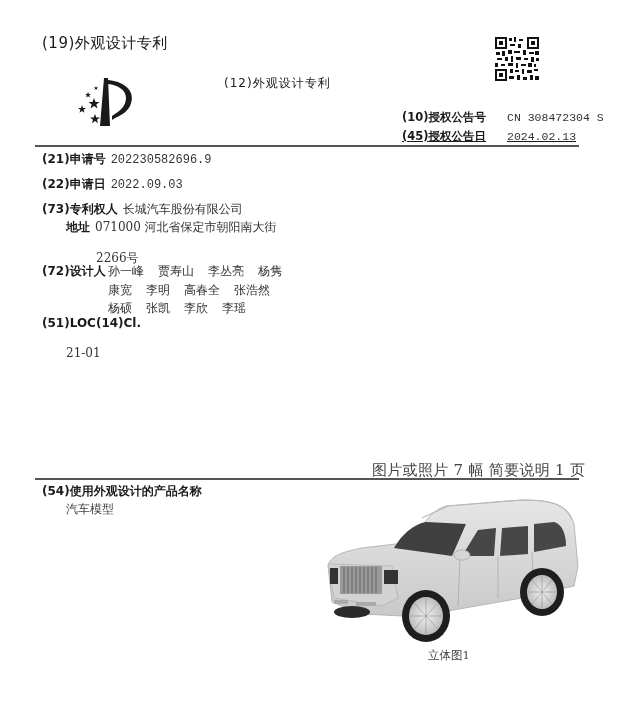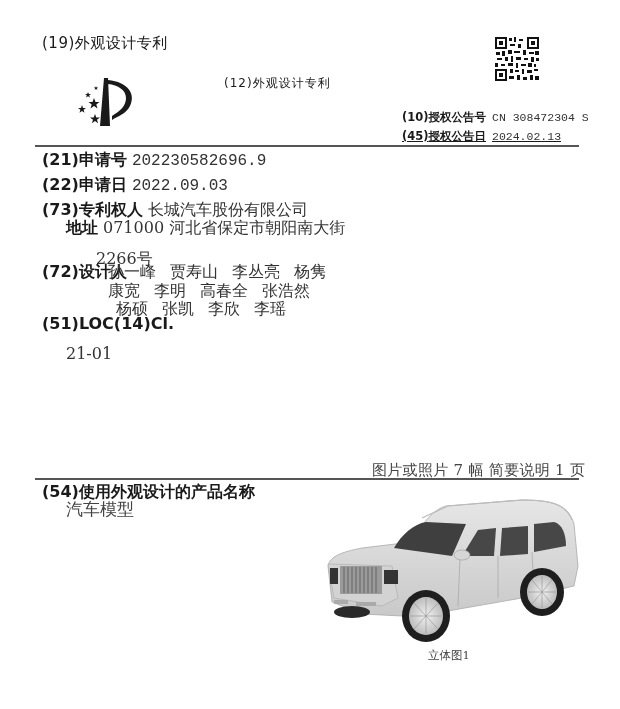--- a/index.html
+++ b/index.html
@@ -7,23 +7,23 @@
     width: 620px; height: 709px; position: relative; overflow: hidden;
     font-family: "DejaVu Sans", "Liberation Sans", sans-serif;
     color: #1a1a1a;
   }
   .abs { position: absolute; }
   .serif { font-family: "DejaVu Serif", "Liberation Serif", serif; }
   .office { left: 42px; top: 34px; font-size: 15px; letter-spacing: 0.5px; }
   .doc-title { left: 224px; top: 75px; font-size: 12px; letter-spacing: 1px; }
   .pub { left: 402px; font-size: 11.5px; }
   .pub .code { font-weight: bold; }
-  .pub .val { font-family: "Liberation Mono", "DejaVu Sans Mono", monospace; color:#333; margin-left:6px; font-size:11.5px; }
+  .pub .val { font-family: "Liberation Mono", "DejaVu Sans Mono", monospace; color:#333; margin-left:21px; font-size:11.5px; }
   .rule { height: 2px; background: #555; left: 35px; width: 544px; }
-  .field { left: 42px; font-size: 16px; line-height: 19px; }
+  .field { left: 42px; font-size: 12px; line-height: 19px; }
   .field .code { font-weight: bold; }
   .field .val { color: #333; margin-left: 5px; }
   .mono { font-family: "Liberation Mono", "DejaVu Sans Mono", monospace; }
   .names span { display: inline-block; margin-right: 14px; color:#333; }
   .qr { left: 494px; top: 36px; width: 46px; height: 46px; }
   .logo { left: 70px; top: 76px; width: 72px; height: 52px; }
   .car { left: 322px; top: 494px; width: 262px; height: 150px; }
   .caption { left: 428px; top: 648px; font-size: 11.5px; color:#444;text-align:center; }
   .summary { left: 372px; top: 461px; font-size: 15px; color:#444; letter-spacing: 0.3px; }
 </style>
@@ -133,36 +133,36 @@
 
 <div class="abs field" style="top:262px;">
   <span class="code">(72)</span><span class="code">设计人</span>
 </div>
 <div class="abs field serif names" style="top:262px; left:108px;">
   <span>孙一峰</span><span>贾寿山</span><span>李丛亮</span><span>杨隽</span>
 </div>
 <div class="abs field serif names" style="top:281px; left:108px;">
   <span>康宽</span><span>李明</span><span>高春全</span><span>张浩然</span>
 </div>
-<div class="abs field serif names" style="top:299px; left:116px;">
+<div class="abs field serif names" style="top:299px; left:108px;">
   <span>杨硕</span><span>张凯</span><span>李欣</span><span>李瑶</span>
 </div>
 
 <div class="abs field" style="top:314px;">
   <span class="code">(51)</span><span class="code">LOC(14)Cl.</span>
 </div>
 <div class="abs field serif" style="top:344px; left:66px; color:#333;">21-01</div>
 
 <div class="abs summary serif">图片或照片 7 幅 简要说明 1 页</div>
 <div class="abs rule" style="top:478px;"></div>
 
 <div class="abs field" style="top:482px;">
   <span class="code">(54)</span><span class="code">使用外观设计的产品名称</span>
 </div>
-<div class="abs field serif" style="top:500px; left:66px; color:#444; font-size:17px;">汽车模型</div>
+<div class="abs field serif" style="top:500px; left:66px; color:#444; font-size:12px;">汽车模型</div>
 
 <div class="abs car">
   <svg width="262" height="150" viewBox="0 0 262 150">
     <defs>
       <linearGradient id="body" x1="0" y1="0" x2="0" y2="1">
         <stop offset="0" stop-color="#e6e6e6"></stop>
         <stop offset="1" stop-color="#c9c9c9"></stop>
       </linearGradient>
       <radialGradient id="rim" cx="0.5" cy="0.5" r="0.5">
         <stop offset="0" stop-color="#f2f2f2"></stop>

